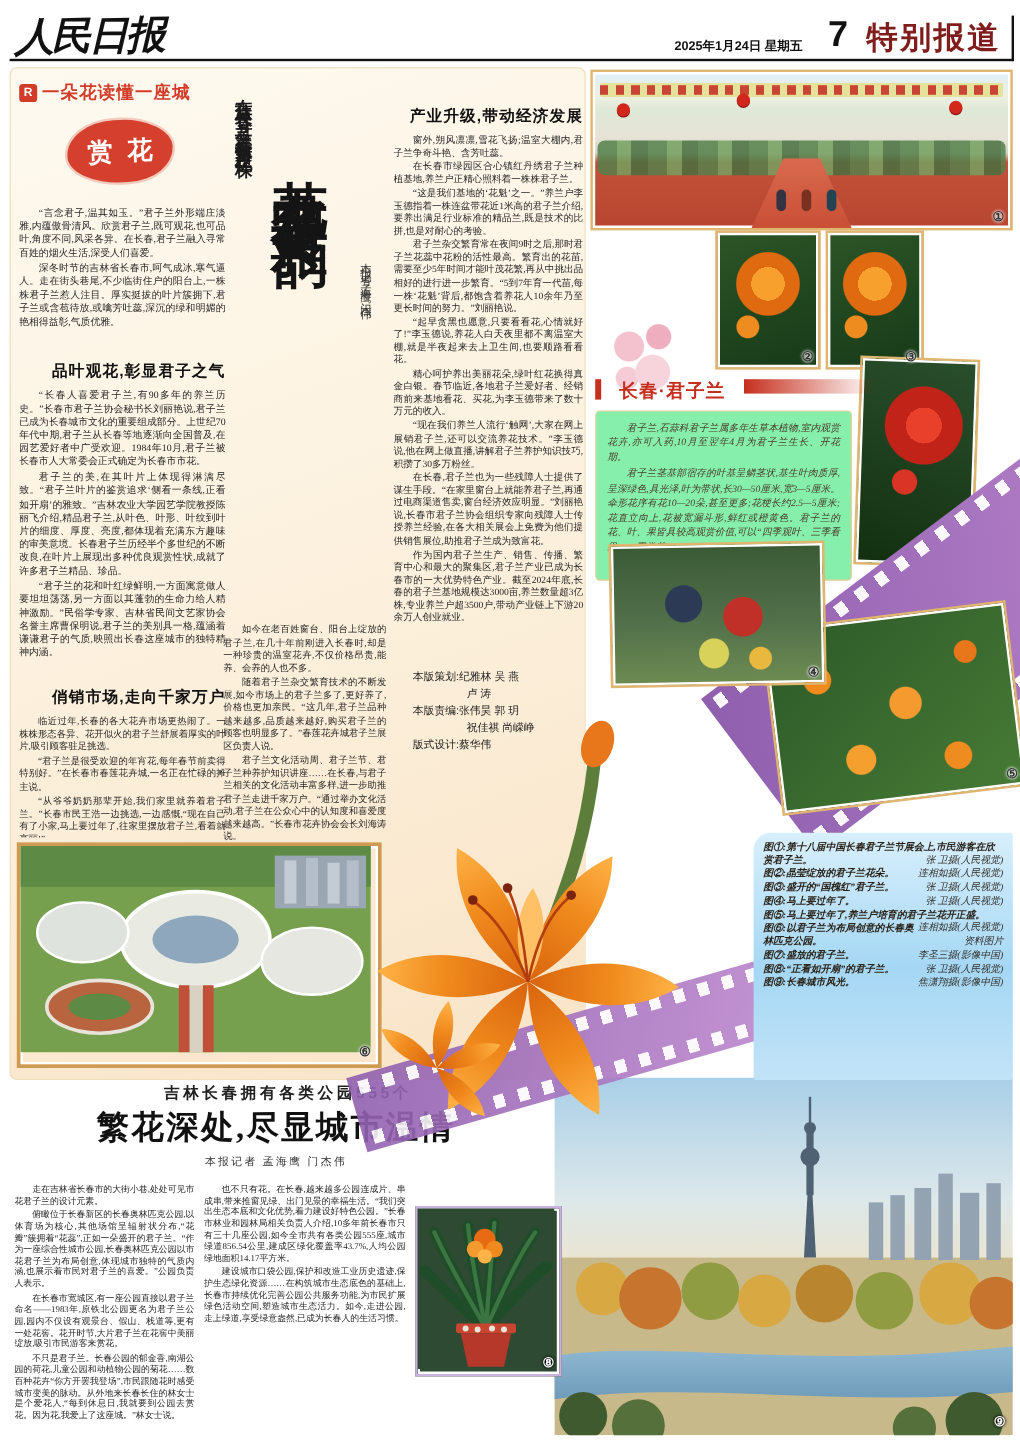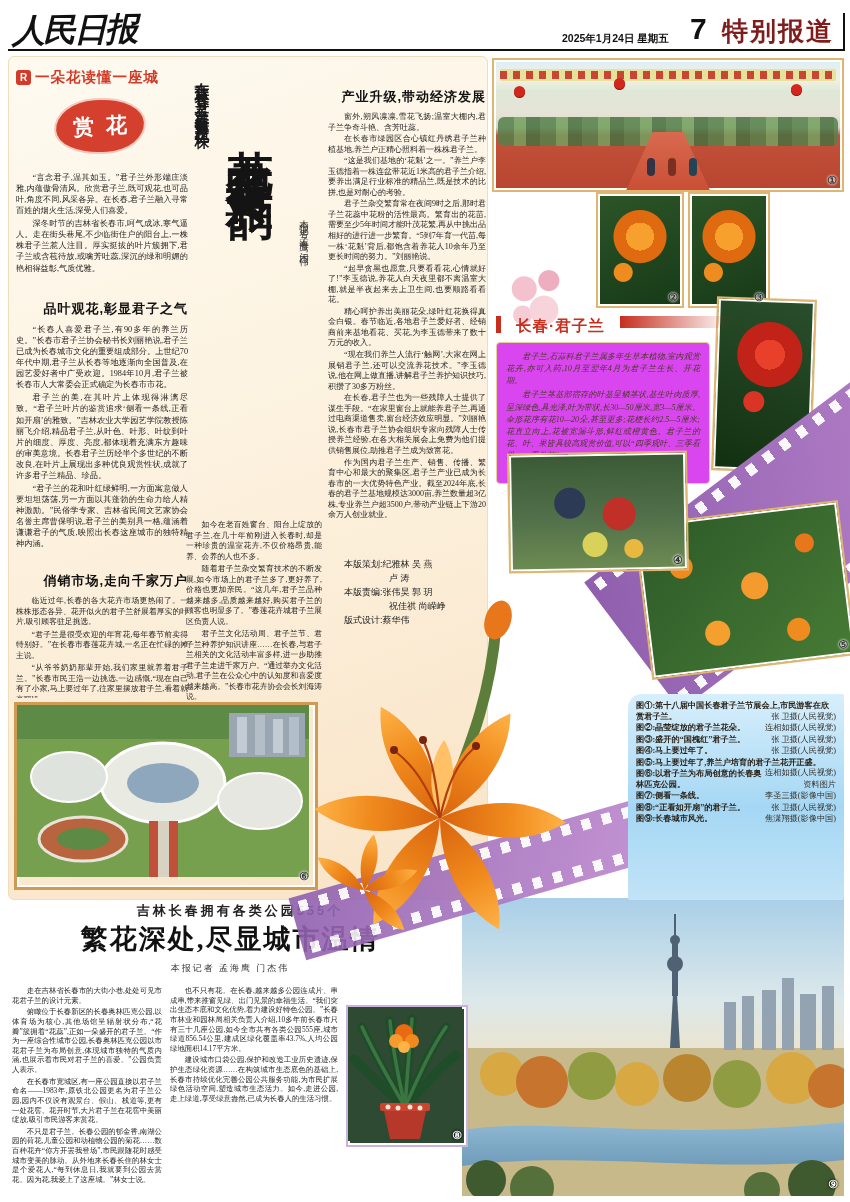--- a/index.html
+++ b/index.html
@@ -113,28 +113,28 @@
       radial-gradient(circle at 62% 30%,#eda0b4 0 10px,rgba(0,0,0,0) 11px),
       radial-gradient(circle at 56% 66%,#f6cdd6 0 14px,rgba(0,0,0,0) 15px),
       radial-gradient(circle at 30% 72%,#f4c2cf 0 9px,rgba(0,0,0,0) 10px);}
   
   .clivia-head{position:absolute;left:496px;top:316px;display:flex;align-items:flex-start;gap:15px;z-index:6;}
   .clivia-bar{width:5px;height:17px;background:#c62f1e;}
   .clivia-title{color:#c62f1e;font-weight:900;font-size:15.5px;letter-spacing:1px;
       font-family:"Liberation Sans",sans-serif;}
   .clivia-grad{width:110px;height:12px;background:linear-gradient(90deg,#c62f1e,rgba(198,47,30,0));}
   .clivia-box{position:absolute;left:496px;top:342px;width:214px;height:142px;z-index:6;
-      background:#d946ef;border:1px solid #e8cf9a;border-radius:4px;padding:8px 9px;box-sizing:border-box;}
+      background:#86efac;border:1px solid #e8cf9a;border-radius:4px;padding:8px 9px;box-sizing:border-box;}
   .clivia-box .para{font-size:8.1px;font-style:italic;color:#4a3a28;line-height:1.5;}
   .clivia-src{font-size:8.1px;color:#3a2c1c;text-align:center;font-weight:bold;margin-top:3px;}
   
   .cap-panel{position:absolute;left:628px;top:694px;width:216px;height:206px;z-index:6;
       background:linear-gradient(180deg,#d8effc 0%,#a5d7f4 55%,#c2e3f7 100%);
       border-radius:14px 2px 2px 2px;padding:7px 8px;box-sizing:border-box;}
-  .cap{font-size:8.2px;line-height:1.28;color:#2a2318;font-weight:bold;margin-bottom:1px;}
+  .cap{font-size:8.2px;line-height:1.28;color:#2a2318;font-weight:bold;margin-bottom:1px;font-style:italic;}
   .cap-credit{float:right;font-weight:normal;color:#33302a;}
   
   .kicker{position:absolute;left:60px;top:902px;width:360px;text-align:center;font-size:13px;
       font-weight:bold;letter-spacing:3px;color:#222;font-family:"Liberation Sans",sans-serif;}
   .b-headline{position:absolute;left:25px;top:921px;width:410px;text-align:center;font-size:27px;
       font-weight:900;letter-spacing:2px;color:#111;}
   .b-byline{position:absolute;left:25px;top:962px;width:410px;text-align:center;font-size:9px;color:#333;
       letter-spacing:2px;}
   
   svg{display:block;}
@@ -314,21 +314,21 @@
     <span class="mk" style="right:6px;bottom:4px">⑥</span>
   </div>
 
   <div class="cap-panel">
     <div class="cap"><span>图①:</span><span>第十八届中国长春君子兰节展会上,市民游客在欣赏君子兰。</span><span class="cap-credit">张 卫摄(人民视觉)</span></div>
     <div class="cap"><span>图②:</span><span>晶莹绽放的君子兰花朵。</span><span class="cap-credit">连相如摄(人民视觉)</span></div>
     <div class="cap"><span>图③:</span><span>盛开的“国槐红”君子兰。</span><span class="cap-credit">张 卫摄(人民视觉)</span></div>
     <div class="cap"><span>图④:</span><span>马上要过年了。</span><span class="cap-credit">张 卫摄(人民视觉)</span></div>
     <div class="cap"><span>图⑤:</span><span>马上要过年了,养兰户培育的君子兰花开正盛。</span><span class="cap-credit">连相如摄(人民视觉)</span></div>
     <div class="cap"><span>图⑥:</span><span>以君子兰为布局创意的长春奥林匹克公园。</span><span class="cap-credit">资料图片</span></div>
-    <div class="cap"><span>图⑦:</span><span>侧看一条线。</span><span class="cap-credit">李圣三摄(影像中国)</span></div>
+    <div class="cap"><span>图⑦:</span><span>盛放的君子兰。</span><span class="cap-credit">李圣三摄(影像中国)</span></div>
     <div class="cap"><span>图⑧:</span><span>“正看如开扇”的君子兰。</span><span class="cap-credit">张 卫摄(人民视觉)</span></div>
     <div class="cap"><span>图⑨:</span><span>长春城市风光。</span><span class="cap-credit">焦潇翔摄(影像中国)</span></div>
   </div>
 
   <div class="kicker">吉林长春拥有各类公园555个</div>
   <div class="b-headline">繁花深处,尽显城市温情</div>
   <div class="b-byline">本报记者 孟海鹰 门杰伟</div>
   <div class="col" style="left:12px;top:986px;width:150px;height:212px;overflow:hidden;">
     <p class="para-sm">走在吉林省长春市的大街小巷,处处可见市花君子兰的设计元素。</p>
     <p class="para-sm">俯瞰位于长春新区的长春奥林匹克公园,以体育场为核心,其他场馆呈辐射状分布,“花瓣”簇拥着“花蕊”,正如一朵盛开的君子兰。“作为一座综合性城市公园,长春奥林匹克公园以市花君子兰为布局创意,体现城市独特的气质内涵,也展示着市民对君子兰的喜爱。”公园负责人表示。</p>

